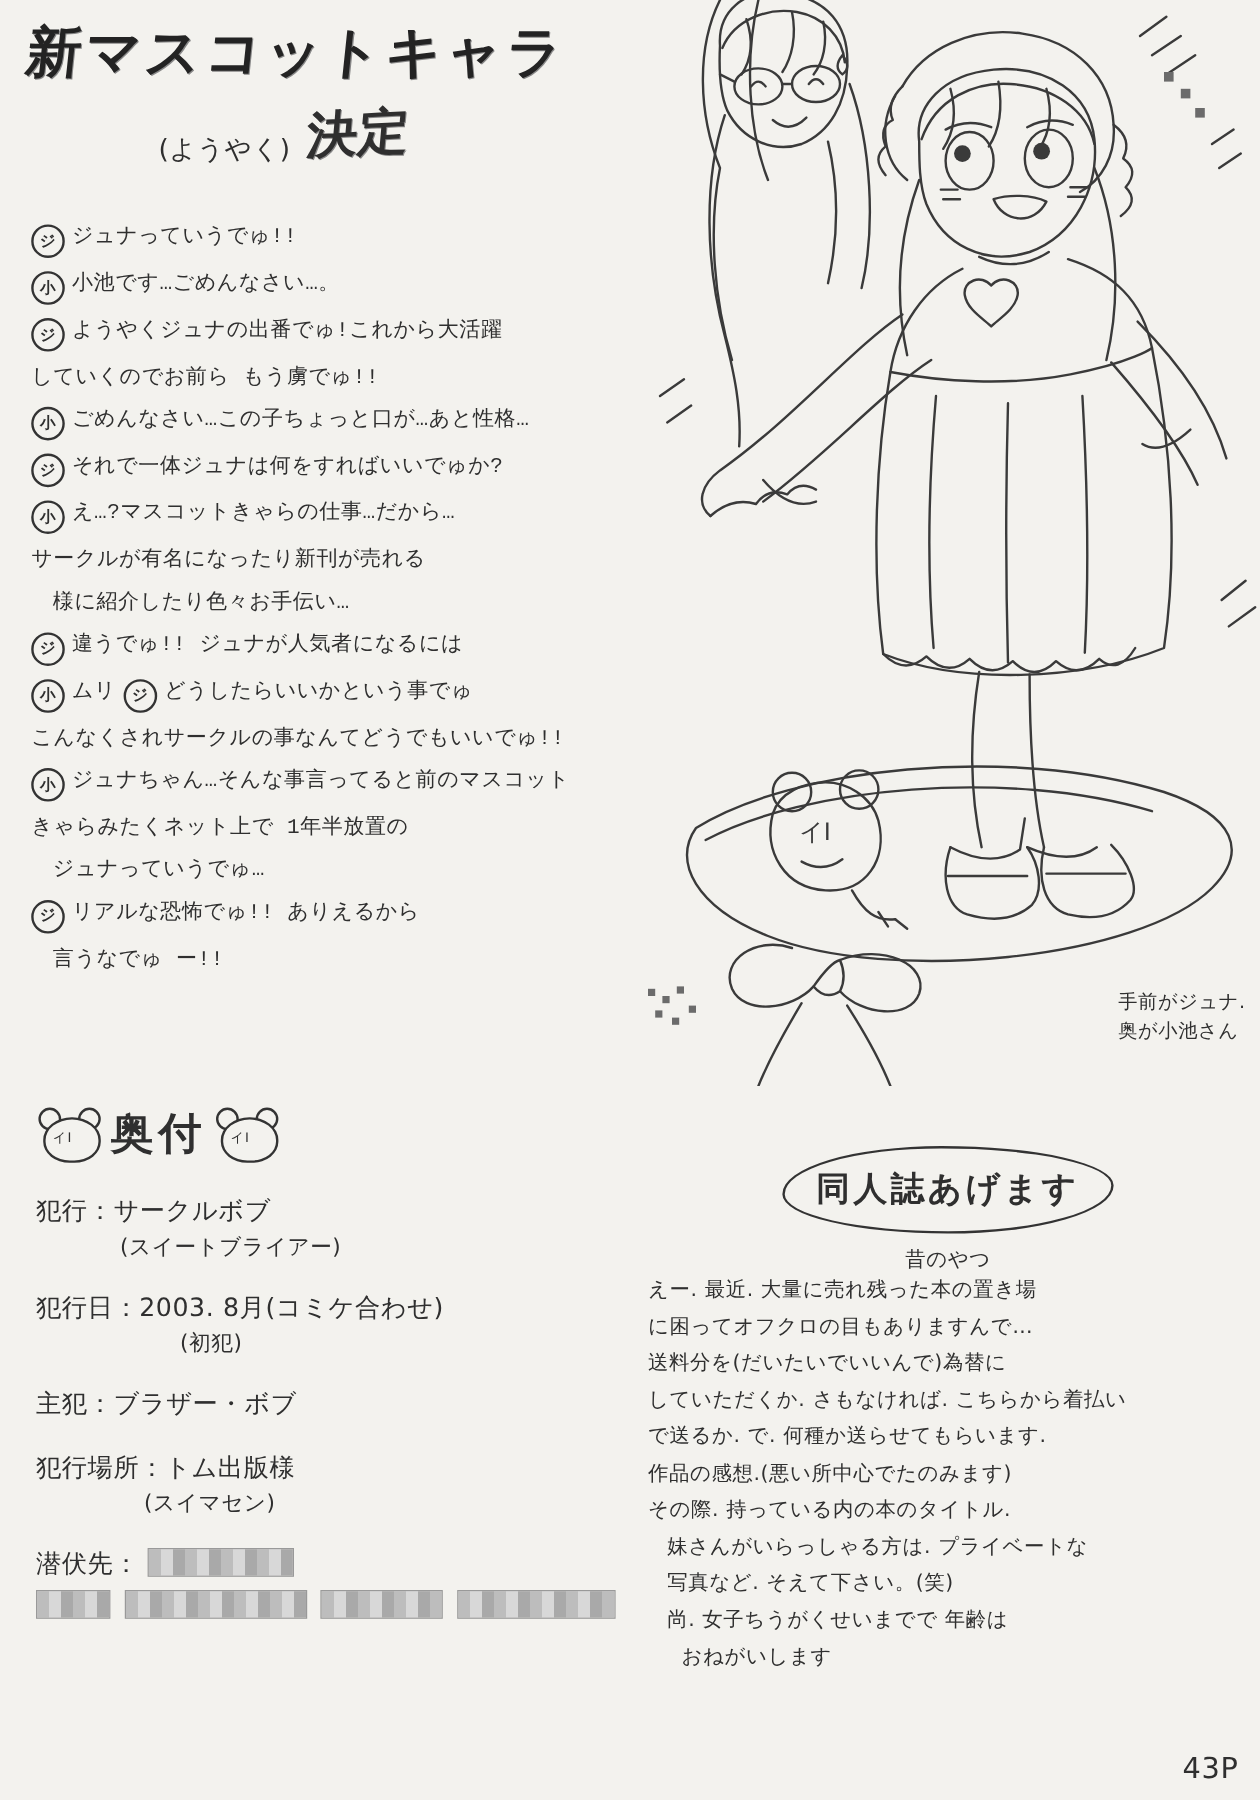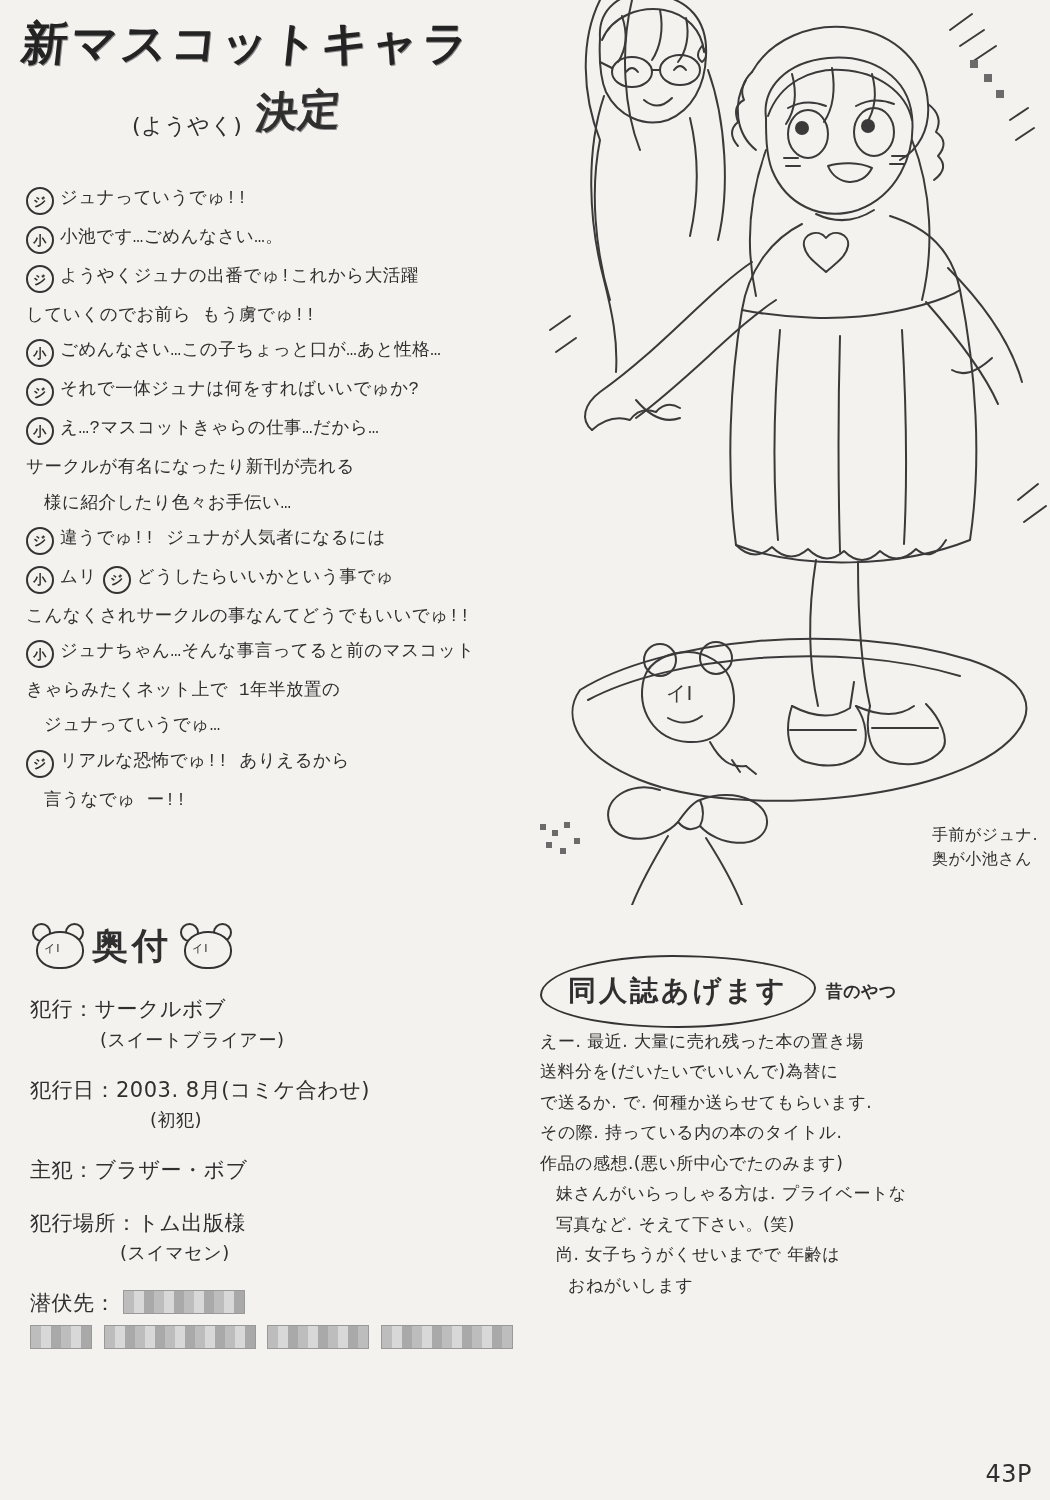--- a/index.html
+++ b/index.html
@@ -94,22 +94,22 @@
   
   #bubble-block{position:absolute;left:540px;top:955px;width:500px;}
   .bubble{
     position:relative;display:inline-block;
     padding:14px 26px;
     border:2px solid #333;
     border-radius:48% 52% 50% 50% / 55% 45% 55% 45%;
     font-size:28px;font-weight:bold;letter-spacing:3px;
     background:#f3f2ee;
   }
-  .bubble-row{display:flex;align-items:center;gap:10px;}
-  .bubble-side{font-size:17px;font-weight:bold;}
+  .bubble-row{display:flex;align-items:center;gap:10px;flex-direction:column;}
+  .bubble-side{font-size:17px;}
   #offer-text{font-size:17px;line-height:1.62;}
   #offer-text p{margin:0 0 3px 0;}
   #page-num{position:absolute;right:18px;bottom:8px;font-size:24px;margin-top:28px;}
 </style>
 </head>
 <body>
 
 <div class="page">
 
   <div id="title-block">
@@ -371,24 +371,26 @@
     </div>
   </div>
 
   <div id="bubble-block" class="hand">
     <div class="bubble-row">
       <div class="bubble">同人誌あげます</div>
       <div class="bubble-side">昔のやつ</div>
     </div>
     <div id="offer-text">
       <p>えー. 最近. 大量に売れ残った本の置き場</p>
+      <p>に困ってオフクロの目もありますんで…</p>
       <p>送料分を(だいたいでいいんで)為替に</p>
+      <p>していただくか. さもなければ. こちらから着払い</p>
       <p>で送るか. で. 何種か送らせてもらいます.</p>
+      <p>作品の感想.(悪い所中心でたのみます)</p>
       <p>その際. 持っている内の本のタイトル.</p>
-      <p>作品の感想.(悪い所中心でたのみます)</p>
       <p style="margin-left:16px">妹さんがいらっしゃる方は. プライベートな</p>
       <p style="margin-left:16px">写真など. そえて下さい。(笑)</p>
       <p style="margin-left:16px">尚. 女子ちうがくせいまでで 年齢は</p>
       <p style="margin-left:28px">おねがいします</p>
     </div>
   </div>
 
   <div id="page-num" class="hand">43P</div>
 
 </div>

